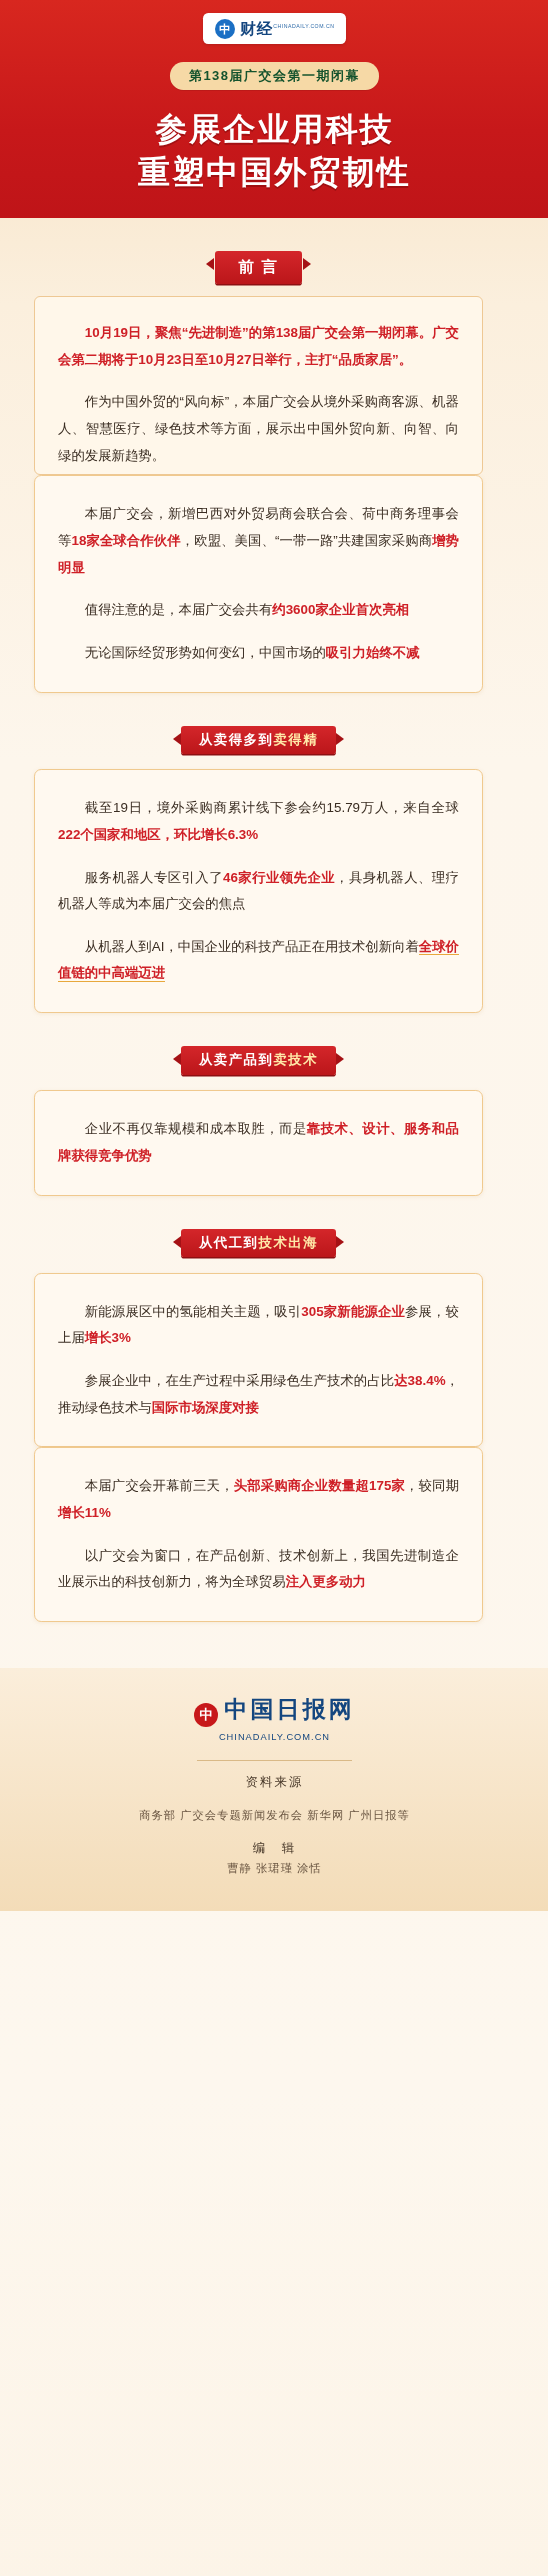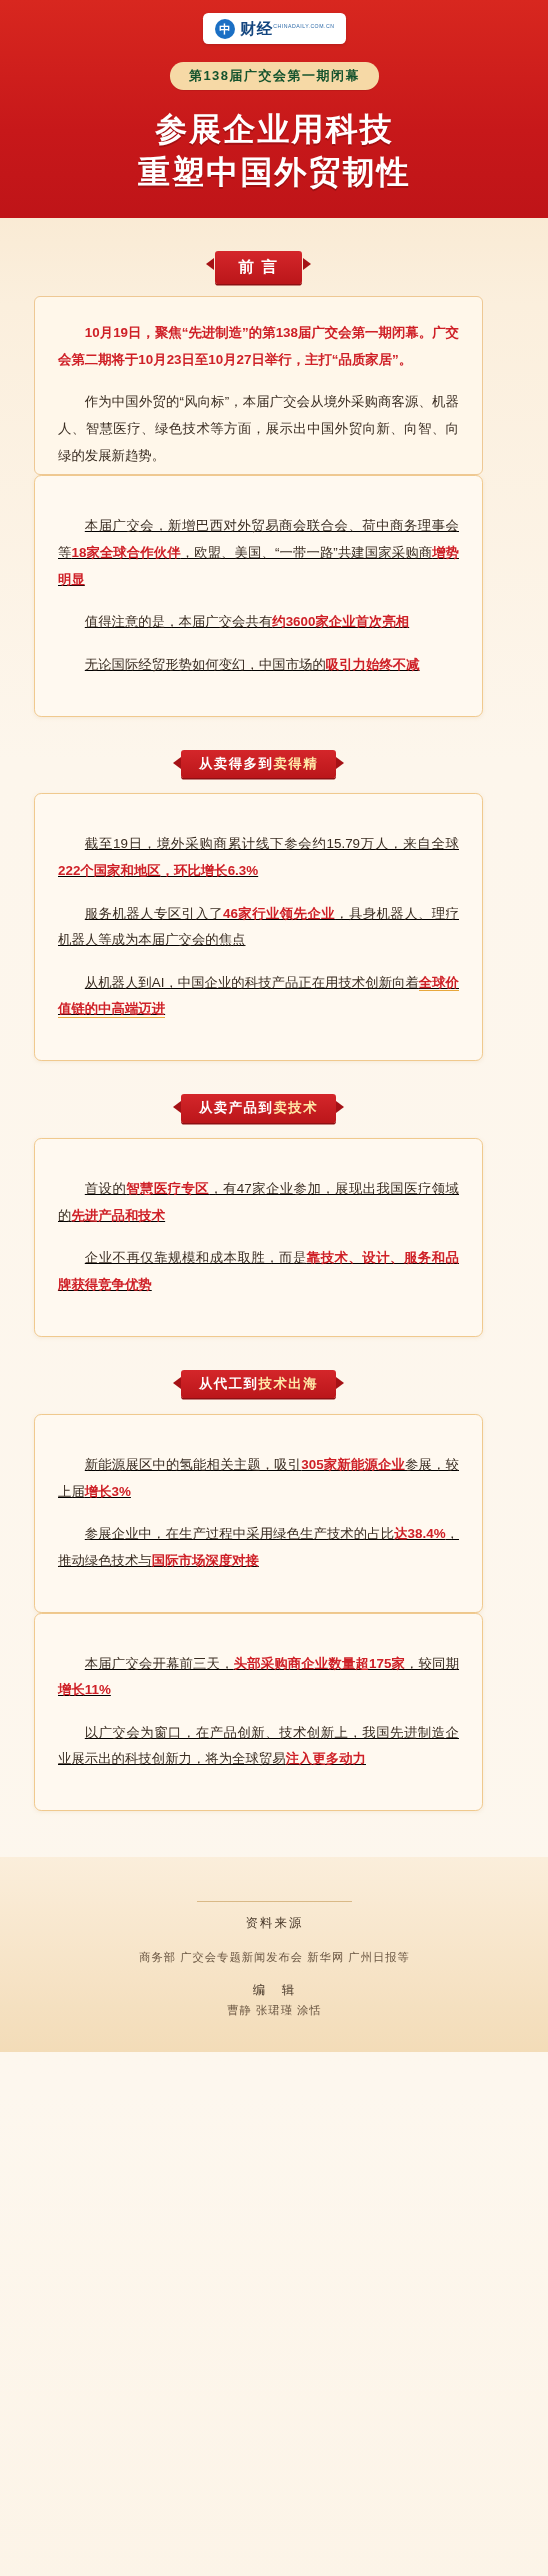--- a/index.html
+++ b/index.html
@@ -119,23 +119,22 @@
   .ribbon-sm {
     font-size: 13.4px;
     padding: 5.2px 17.5px;
   }
 
   
   .card {
     background: #fff9f0;
     border: 1px solid #f0c98e;
     border-radius: 7.2px;
-    padding: 37px 23px;
+    padding: 25px 23px;
     box-shadow: 0 1px 4.1px rgba(193,136,63,.12);
-    text-decoration: underline;
   }
   p.para {
     font-size: 13.4px;
     line-height: 2.0;
     color: #3a2d22;
     text-indent: 2em;
     margin-bottom: 15.5px;
     text-align: justify;
   }
   p.para:last-child { margin-bottom: 0; }
@@ -242,21 +241,20 @@
           <p class="para"><span>截至19日，境外采购商累计线下参会约15.79万人，来自全球</span><span class="rd">222个国家和地区</span><span class="rd">，环比增长6.3%</span></p>
           <p class="para"><span>服务机器人专区引入了</span><span class="rd">46家行业领先企业</span><span>，具身机器人、理疗机器人等成为本届广交会的焦点</span></p>
           <p class="para"><span>从机器人到AI，中国企业的科技产品正在用技术创新向着</span><span class="rd-u">全球价值链的中高端迈进</span></p>
         </div>
       </div>
       <div class="section">
         <div class="ribbon-wrap">
           <div class="ribbon ribbon-sm"><span>从卖产品到</span><span class="hl">卖技术</span></div>
         </div>
         <div class="card">
-          <p class="para"><span>首设的</span><span class="rd">智慧医疗专区</span><span>，有47家企业参加，展现出我国医疗领域的</span><span class="rd">先进产品和技术</span></p>
           <p class="para"><span>企业不再仅靠规模和成本取胜，而是</span><span class="rd">靠技术、设计、服务和品牌获得竞争优势</span></p>
         </div>
       </div>
       <div class="section">
         <div class="ribbon-wrap">
           <div class="ribbon ribbon-sm"><span>从代工到</span><span class="hl">技术出海</span></div>
         </div>
         <div class="card">
           <p class="para"><span>新能源展区中的氢能相关主题，吸引</span><span class="rd">305家新能源企业</span><span>参展，较上届</span><span class="rd">增长3%</span></p>
           <p class="para"><span>参展企业中，在生产过程中采用绿色生产技术的占比</span><span class="rd">达38.4%</span><span>，推动绿色技术与</span><span class="rd">国际市场深度对接</span></p>
@@ -264,20 +262,24 @@
       </div>
       <div class="section">
         <div class="card">
           <p class="para"><span>本届广交会开幕前三天，</span><span class="rd">头部采购商企业数量超175家</span><span>，较同期</span><span class="rd">增长11%</span></p>
           <p class="para"><span>以广交会为窗口，在产品创新、技术创新上，我国先进制造企业展示出的科技创新力，将为全球贸易</span><span class="rd">注入更多动力</span></p>
         </div>
       </div>
     </div>
 
   <div class="footer">
+    <div>
+      <span class="foot-logo-mark">中</span><span class="foot-logo-cn">中国日报网</span>
+      <div class="foot-logo-en">CHINADAILY.COM.CN</div>
+    </div>
     <div class="foot-rule"></div>
     <div class="foot-strong">资料来源</div>
     <div class="spacer-sm"></div>
     <div class="foot-txt">商务部 广交会专题新闻发布会 新华网 广州日报等</div>
     <div class="spacer-sm"></div>
     <div class="foot-strong">编　辑</div>
     <div class="foot-txt">曹静 张珺瑾 涂恬</div>
   </div>
 
 </div>

